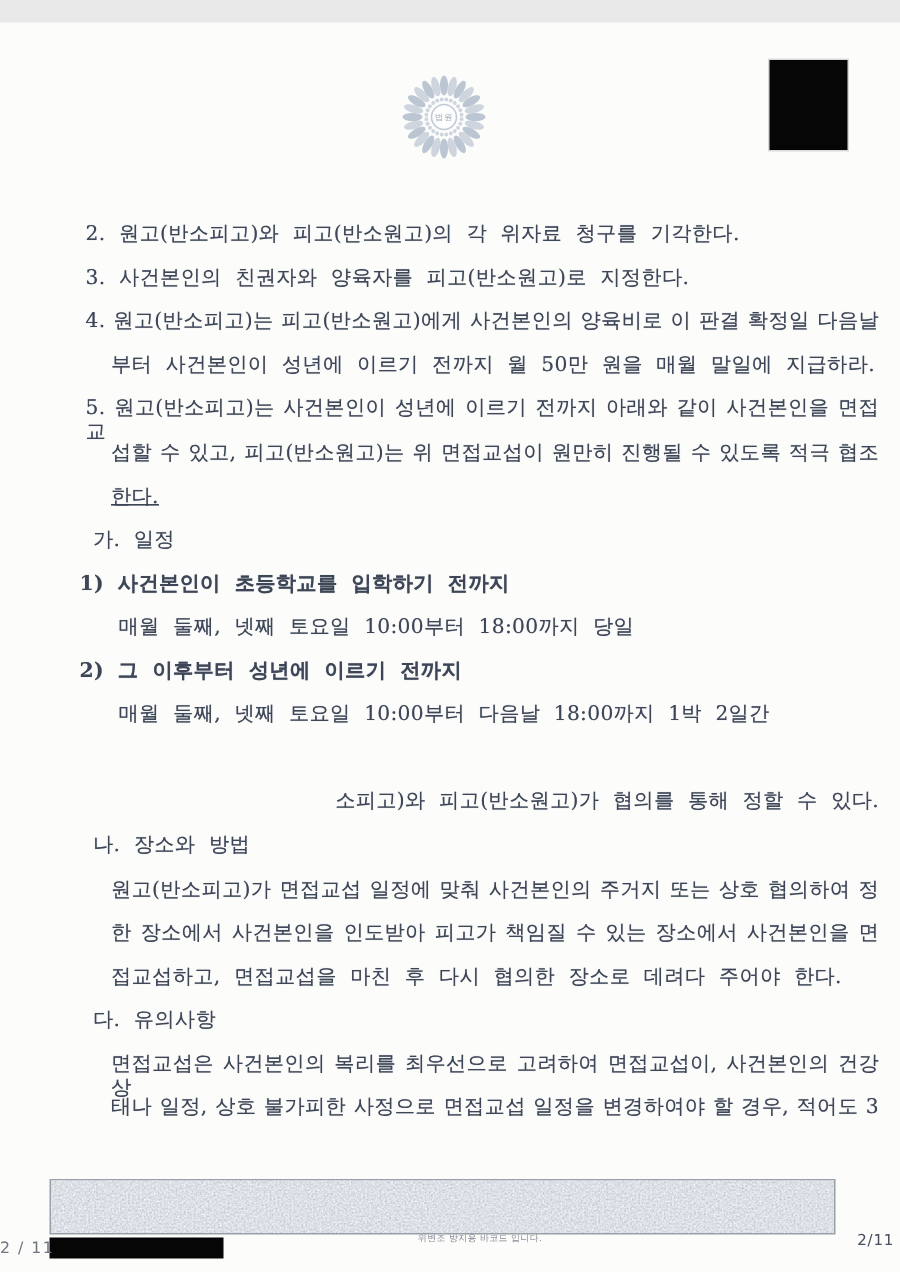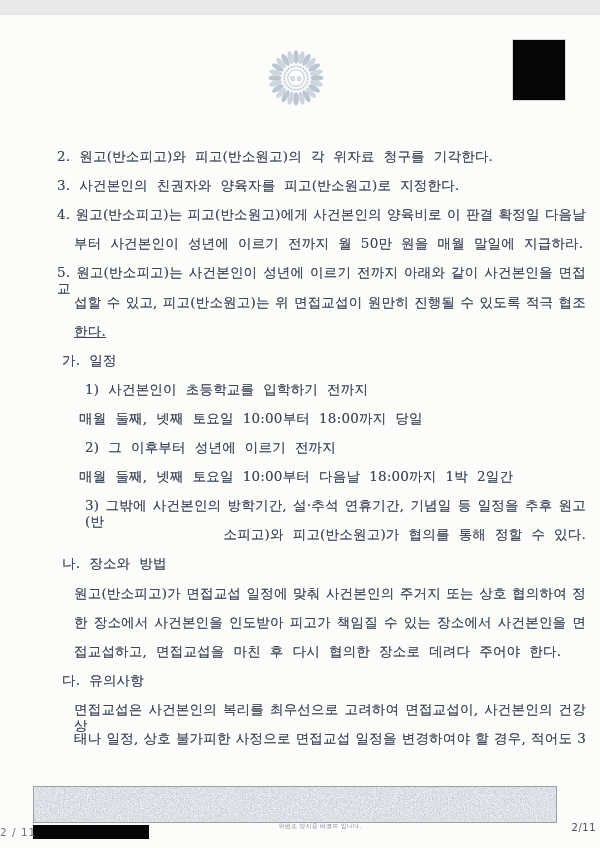--- a/index.html
+++ b/index.html
@@ -27,21 +27,21 @@
     font-size:13.5px;
     line-height:16px;
     color:#3d4657;
     letter-spacing:.2px;
     word-spacing:4.5px;
     white-space:nowrap;
     text-shadow:0 0 .5px rgba(61,70,87,.55);
   }
   .line.just{white-space:normal;text-align:justify;text-align-last:justify;word-spacing:normal;}
   .num{left:57px;} .cont{left:74px;} .hdr{left:62px;}
-  .sub{left:85px;} .subcont{left:83px;text-align:right;} .time{left:79px;}
+  .sub{left:53px;font-weight:bold;} .subcont{left:83px;text-align:right;} .time{left:79px;}
   
   .noise{position:absolute;left:33px;top:771px;width:524px;height:37px;border:1px solid #9aa0a8;box-sizing:border-box;}
   .footer-note{
     position:absolute;left:0;right:0;top:808px;
     text-align:center;font-size:6px;line-height:6px;
     color:#838a95;letter-spacing:.2px;
     font-family:"DejaVu Sans","Liberation Sans",sans-serif;
     filter:blur(.3px);
   }
   .page-num-center{
@@ -124,21 +124,20 @@
       <div class="line num just" style="top: 191.2px;">4. 원고(반소피고)는 피고(반소원고)에게 사건본인의 양육비로 이 판결 확정일 다음날</div>
       <div class="line cont" style="top: 220.3px;">부터 사건본인이 성년에 이르기 전까지 월 50만 원을 매월 말일에 지급하라.</div>
       <div class="line num just" style="top: 249.4px;">5. 원고(반소피고)는 사건본인이 성년에 이르기 전까지 아래와 같이 사건본인을 면접교</div>
       <div class="line cont just" style="top: 278.5px;">섭할 수 있고, 피고(반소원고)는 위 면접교섭이 원만히 진행될 수 있도록 적극 협조</div>
       <div class="line cont" style="top: 307.6px; text-decoration: underline;">한다.</div>
       <div class="line hdr" style="top: 336.7px;">가. 일정</div>
       <div class="line sub" style="top: 365.8px;">1) 사건본인이 초등학교를 입학하기 전까지</div>
       <div class="line time" style="top: 394.9px;">매월 둘째, 넷째 토요일 10:00부터 18:00까지 당일</div>
       <div class="line sub" style="top: 424px;">2) 그 이후부터 성년에 이르기 전까지</div>
       <div class="line time" style="top: 453.1px;">매월 둘째, 넷째 토요일 10:00부터 다음날 18:00까지 1박 2일간</div>
-      <div class="line sub just" style="top: 482.2px;">3) 그밖에 사건본인의 방학기간, 설·추석 연휴기간, 기념일 등 일정을 추후 원고(반</div>
       <div class="line subcont" style="top: 511.3px;">소피고)와 피고(반소원고)가 협의를 통해 정할 수 있다.</div>
       <div class="line hdr" style="top: 540.4px;">나. 장소와 방법</div>
       <div class="line cont just" style="top: 569.5px;">원고(반소피고)가 면접교섭 일정에 맞춰 사건본인의 주거지 또는 상호 협의하여 정</div>
       <div class="line cont just" style="top: 598.6px;">한 장소에서 사건본인을 인도받아 피고가 책임질 수 있는 장소에서 사건본인을 면</div>
       <div class="line hdr" style="top: 656.8px;">다. 유의사항</div>
       <div class="line cont" style="top: 627.7px;">접교섭하고, 면접교섭을 마친 후 다시 협의한 장소로 데려다 주어야 한다.</div>
       <div class="line cont just" style="top: 685.9px;">면접교섭은 사건본인의 복리를 최우선으로 고려하여 면접교섭이, 사건본인의 건강상</div>
       <div class="line cont just" style="top: 715px;">태나 일정, 상호 불가피한 사정으로 면접교섭 일정을 변경하여야 할 경우, 적어도 3</div>
     </main>
 

